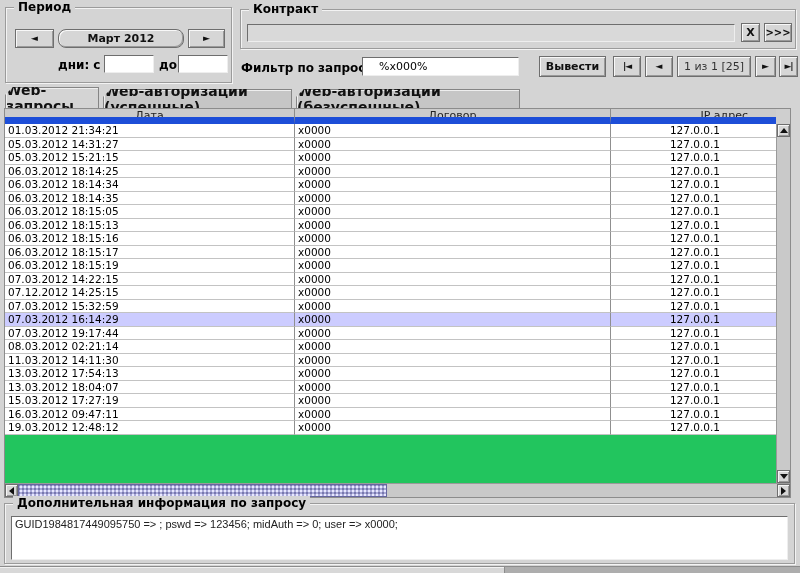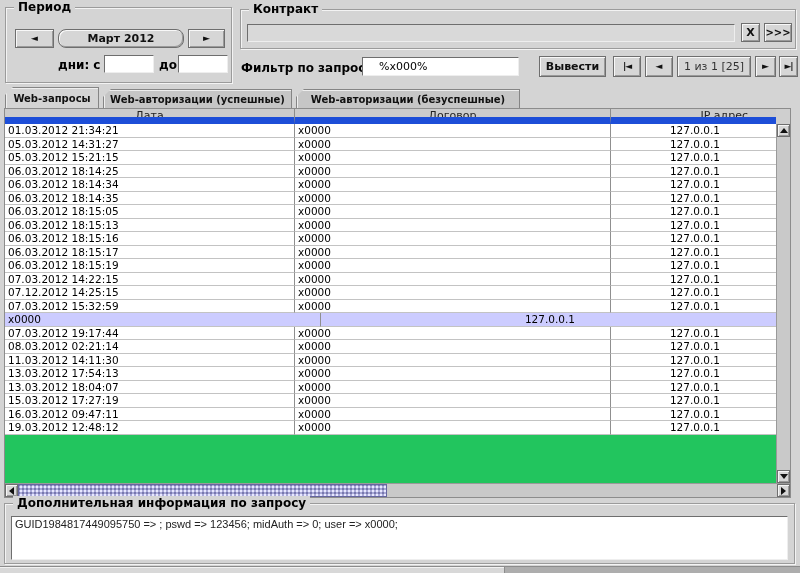--- a/index.html
+++ b/index.html
@@ -44,21 +44,21 @@
     font-weight: bold; font-size: 12px; color: #000;
   }
   .lbl { position: absolute; font-weight: bold; font-size: 12px; color: #000; white-space: nowrap; }
 
   
   .tab {
     position: absolute;
     background: #c6c6c6;
     border: 1px solid #858585; border-bottom: none;
     box-shadow: inset 1px 1px 0 #eeeeee;
-    font-weight: bold; font-size: 10px;
+    font-weight: bold; font-size: 14px;
     display: flex; align-items: center; justify-content: center;
     clip-path: polygon(0 100%, 0 8px, 8px 0, 100% 0, 100% 100%);
     color: #111;
   }
   .tab.active { background: #d4d4d4; z-index: 3; }
 
   
   .tablebox {
     position: absolute; left: 4px; top: 108px; width: 787px; height: 390px;
     border: 1px solid #8c8c8c; background: #cfcfcf;
@@ -239,20 +239,21 @@
         <div class="tcell c0">07.12.2012 14:25:15</div>
         <div class="tcell c1">x0000</div>
         <div class="tcell c2">127.0.0.1</div>
       </div>
       <div class="trow">
         <div class="tcell c0">07.03.2012 15:32:59</div>
         <div class="tcell c1">x0000</div>
         <div class="tcell c2">127.0.0.1</div>
       </div>
       <div class="trow selected">
+        <div class="tcell c0">07.03.2012 16:14:29</div>
         <div class="tcell c1">x0000</div>
         <div class="tcell c2">127.0.0.1</div>
       </div>
       <div class="trow">
         <div class="tcell c0">07.03.2012 19:17:44</div>
         <div class="tcell c1">x0000</div>
         <div class="tcell c2">127.0.0.1</div>
       </div>
       <div class="trow">
         <div class="tcell c0">08.03.2012 02:21:14</div>

